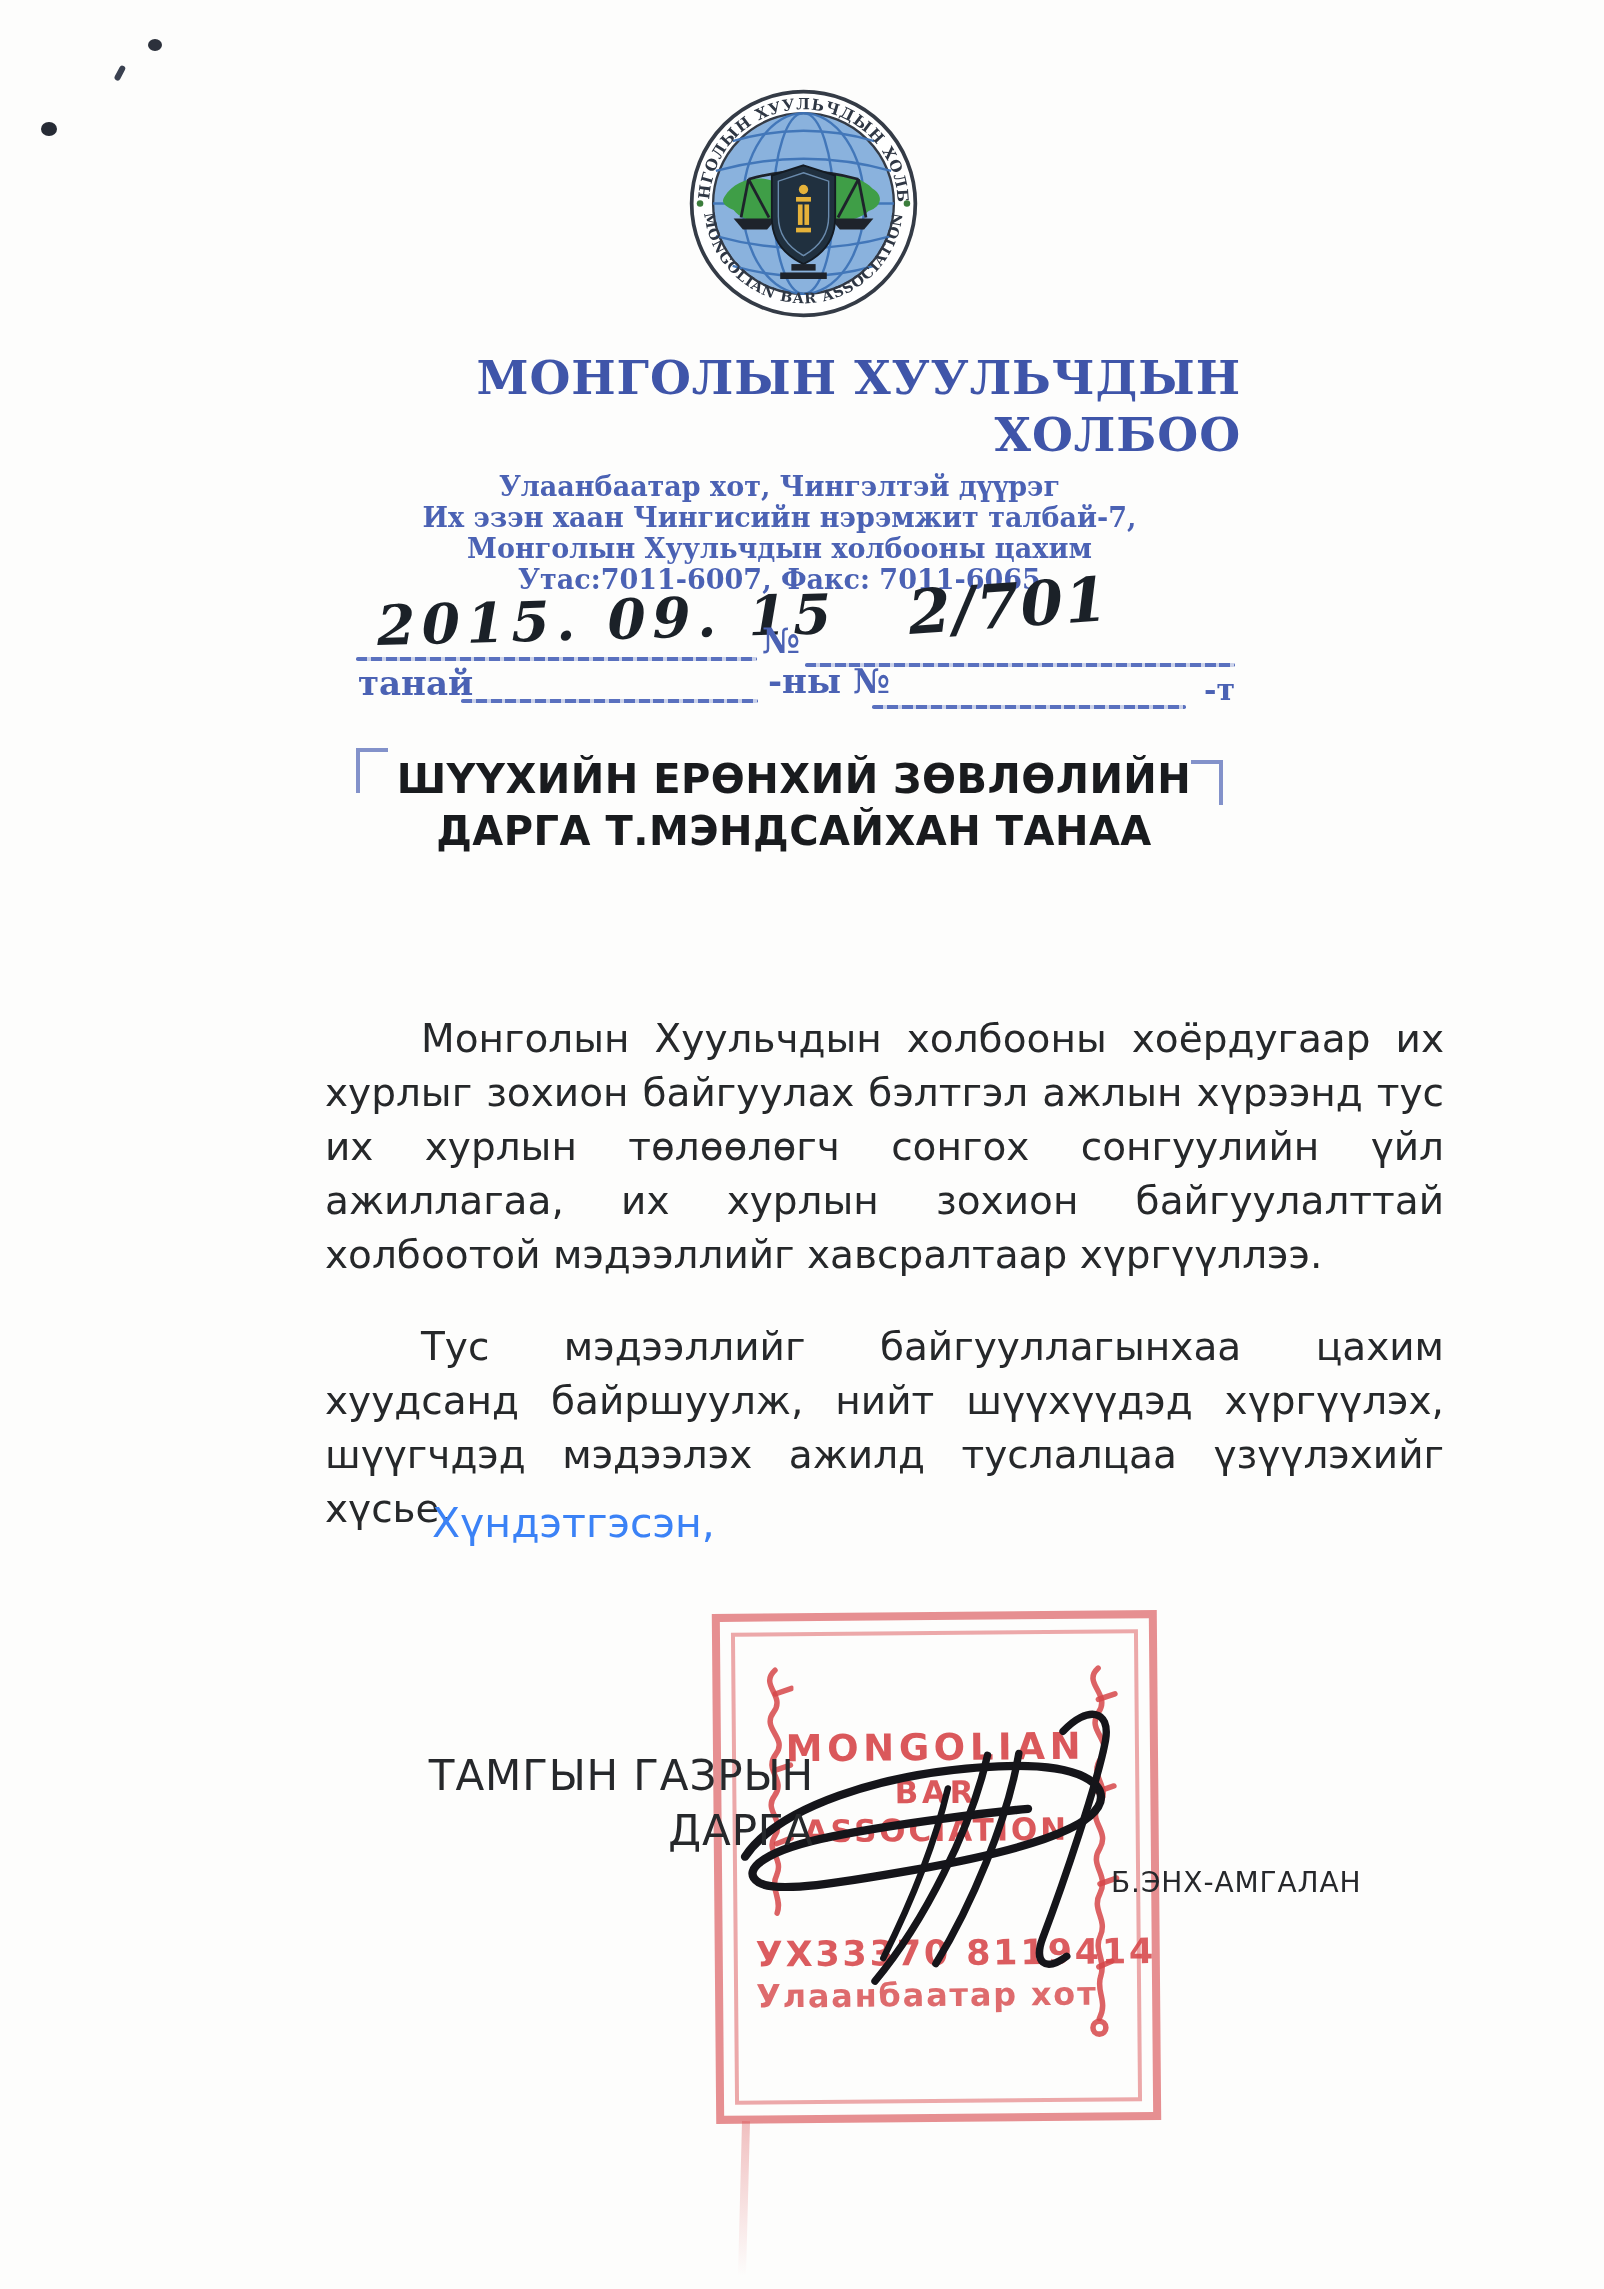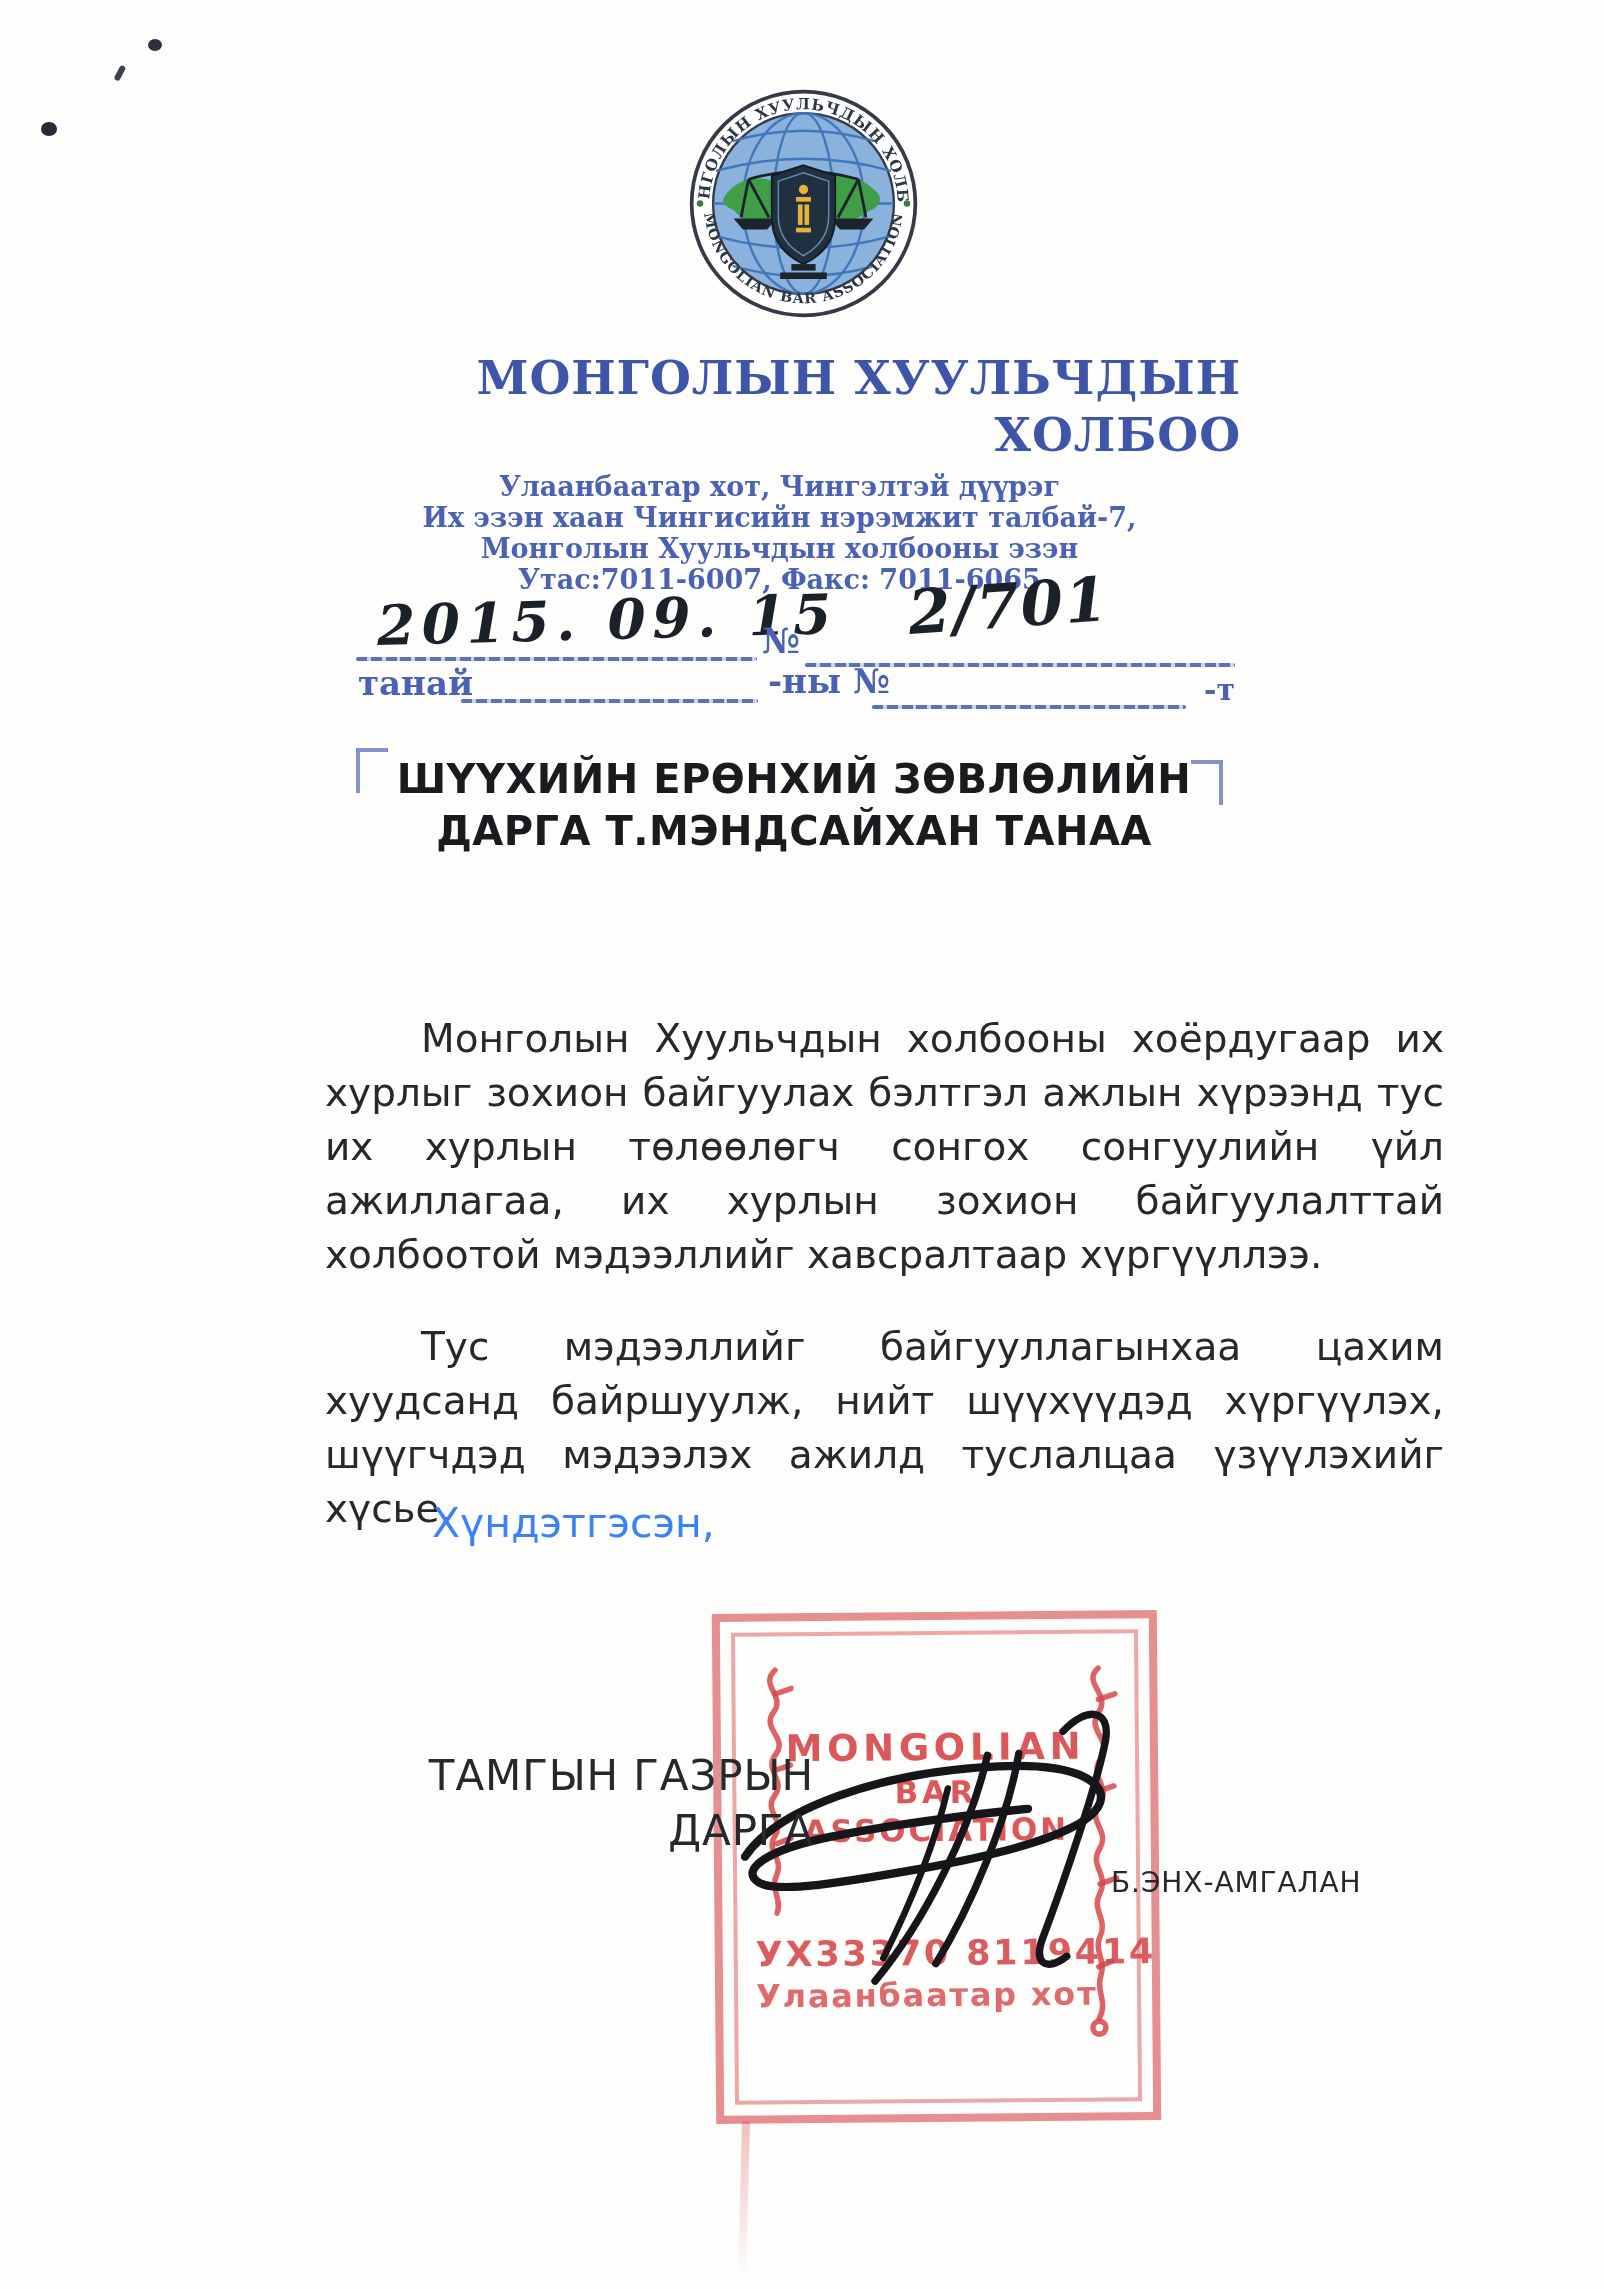--- a/index.html
+++ b/index.html
@@ -155,21 +155,21 @@
     </svg>
   </div>
 
   <div class="org-name">
     <div>МОНГОЛЫН ХУУЛЬЧДЫН</div>
     <div>ХОЛБОО</div>
   </div>
   <div class="address">
     <div>Улаанбаатар хот, Чингэлтэй дүүрэг</div>
     <div>Их эзэн хаан Чингисийн нэрэмжит талбай-7,</div>
-    <div>Монголын Хуульчдын холбооны эзэн</div>
+    <div>Монголын Хуульчдын холбооны цахим</div>
     <div>Утас:7011-6007, Факс: 7011-6065</div>
   </div>
 
   <div class="handwriting hw-date">2015. 09. 15</div>
   <div class="handwriting hw-num">2/701</div>
   <div class="bluline ul-a"></div>
   <div class="ref-label no1">№</div>
   <div class="bluline ul-b"></div>
   <div class="ref-label tanai">танай</div>
   <div class="bluline ul-c"></div>

